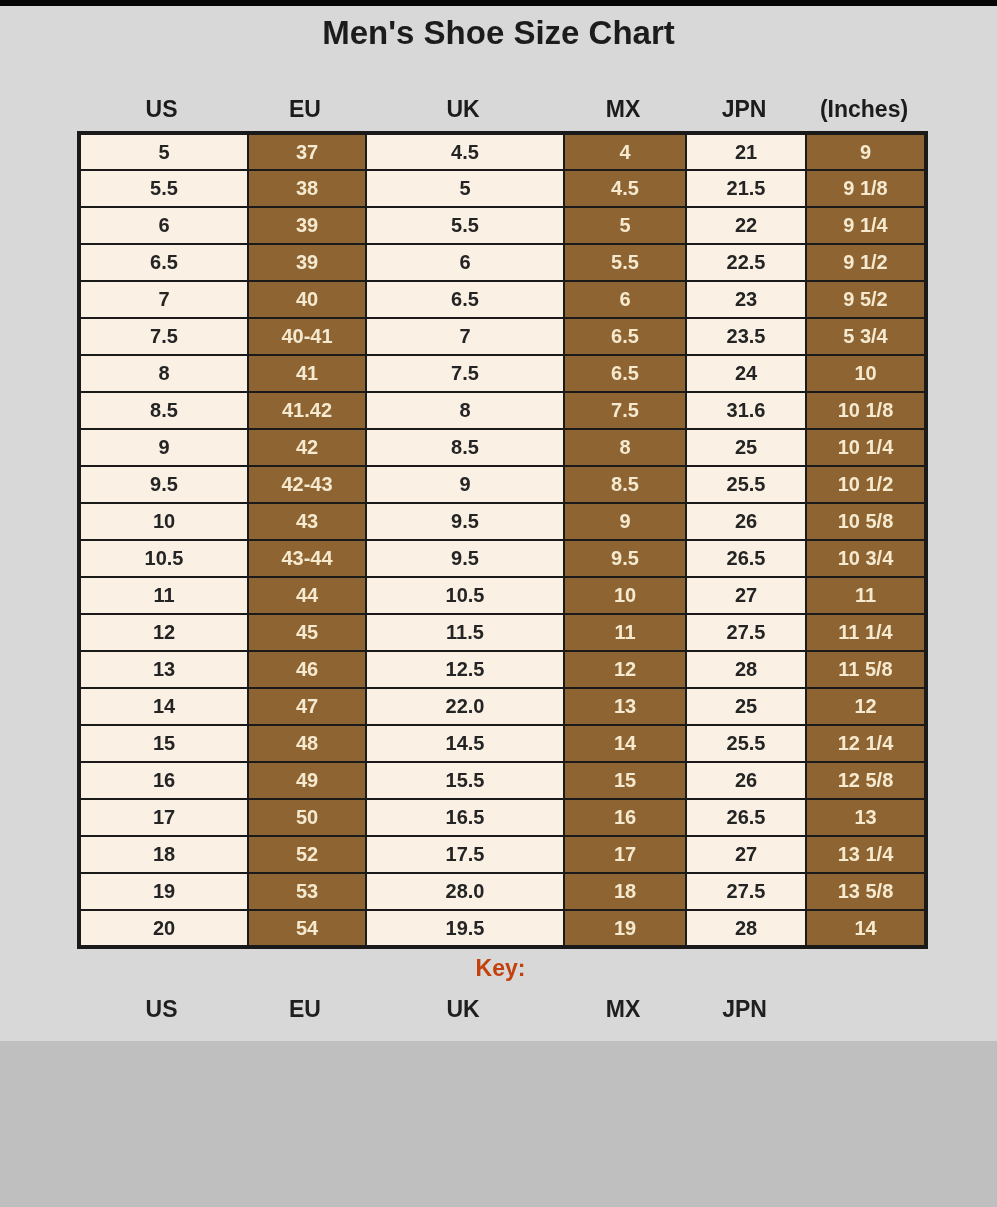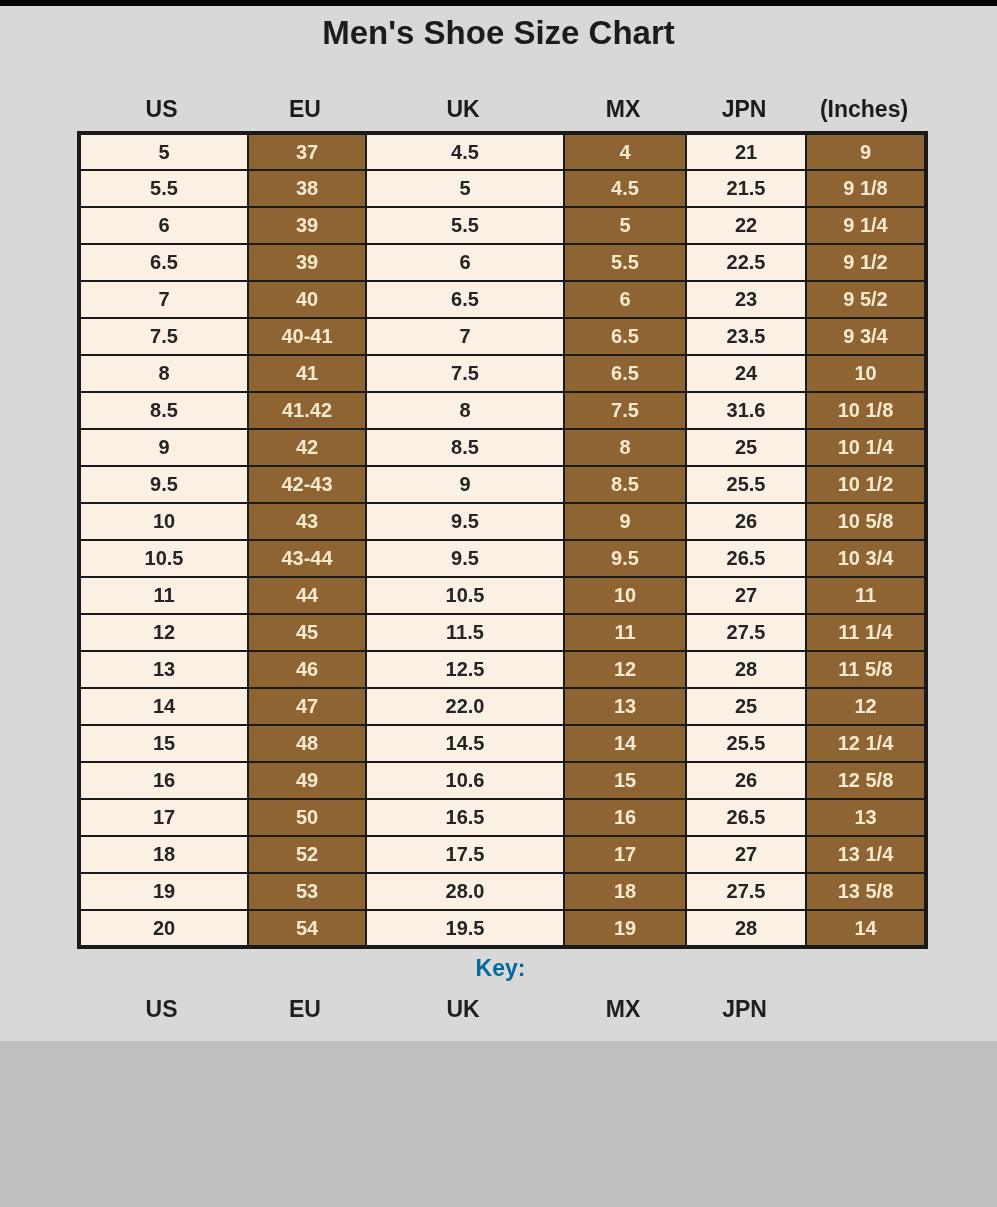--- a/index.html
+++ b/index.html
@@ -58,21 +58,21 @@
     height:37px;
     white-space:nowrap;
   }
   td.light{background:var(--cell-light);color:var(--text-dark);}
   td.brown{background:var(--cell-brown);color:var(--text-cream);}
   .key-heading{
     position:absolute;top:955px;left:77px;
     width:847px;
     text-align:center;
     font-size:23px;font-weight:600;
-    color:#0369a1;
+    color:#c2410c;
   }
   .key-abbrs,.key-names{
     position:absolute;left:77px;
     width:728px;
     display:grid;
     grid-template-columns:169px 118px 198px 122px 121px;
   }
   .key-abbrs{top:996px;}
   .key-names{top:1032px;}
   .key-abbr{
@@ -164,21 +164,21 @@
           <td class="brown">6</td>
           <td class="light">23</td>
           <td class="brown">9 5/2</td>
         </tr>
         <tr>
           <td class="light">7.5</td>
           <td class="brown">40-41</td>
           <td class="light">7</td>
           <td class="brown">6.5</td>
           <td class="light">23.5</td>
-          <td class="brown">9 3/4</td>
+          <td class="brown">5 3/4</td>
         </tr>
         <tr>
           <td class="light">8</td>
           <td class="brown">41</td>
           <td class="light">7.5</td>
           <td class="brown">6.5</td>
           <td class="light">24</td>
           <td class="brown">10</td>
         </tr>
         <tr>
@@ -257,21 +257,21 @@
           <td class="light">15</td>
           <td class="brown">48</td>
           <td class="light">14.5</td>
           <td class="brown">14</td>
           <td class="light">25.5</td>
           <td class="brown">12 1/4</td>
         </tr>
         <tr>
           <td class="light">16</td>
           <td class="brown">49</td>
-          <td class="light">10.6</td>
+          <td class="light">15.5</td>
           <td class="brown">15</td>
           <td class="light">26</td>
           <td class="brown">12 5/8</td>
         </tr>
         <tr>
           <td class="light">17</td>
           <td class="brown">50</td>
           <td class="light">16.5</td>
           <td class="brown">16</td>
           <td class="light">26.5</td>

